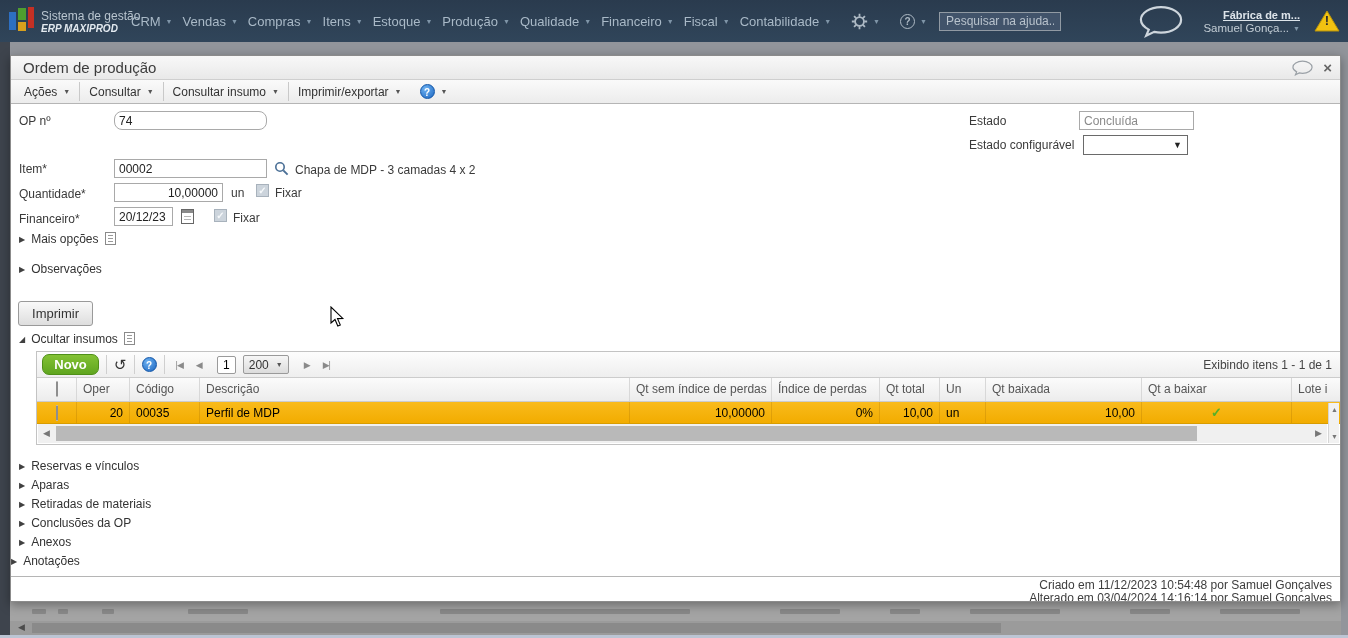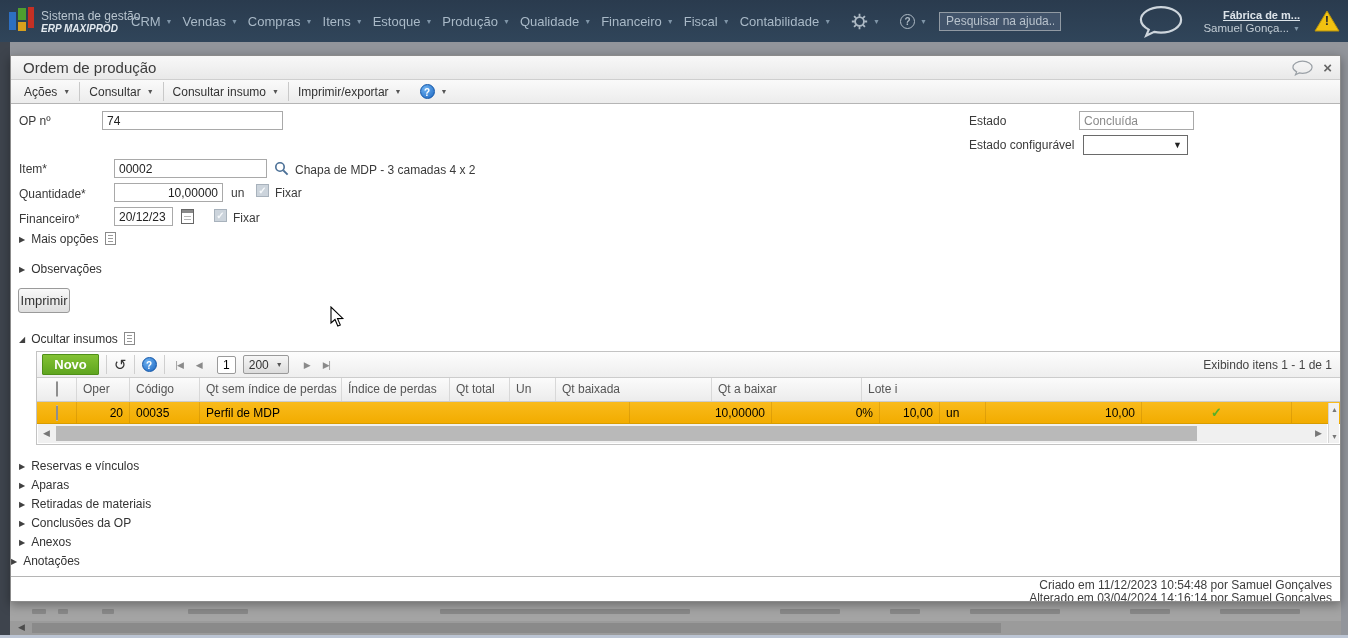--- a/index.html
+++ b/index.html
@@ -81,21 +81,21 @@
   .disclosure { position:absolute; font-size:12px; color:#333; cursor:pointer; white-space:nowrap; }
   .disclosure .tri { font-size:8px; color:#404040; margin-right:6px; vertical-align:1px; }
   .btn { position:absolute; background:linear-gradient(#f9f9f9,#dedede); border:1px solid #9a9a9a;
     border-radius:3px; font-size:13px; color:#333; cursor:pointer; font-family:"Liberation Sans",sans-serif; }
 
   
   .grid { position:absolute; left:25px; top:247px; width:1305px; height:94px; border:1px solid #c3c3c3; background:#fff; }
   .grid-toolbar { height:26px; background:linear-gradient(#fdfdfd,#eeeeee); border-bottom:1px solid #cccccc;
     display:flex; align-items:center; padding:0 8px 0 5px; gap:7px; }
   .novo-btn { width:57px; height:21px; background:linear-gradient(#83c234,#5fa51f); border:1px solid #4f8f18;
-    border-radius:1px; color:#fff; font-weight:bold; font-size:13px; cursor:pointer; font-family:"Liberation Sans",sans-serif; }
+    border-radius:7px; color:#fff; font-weight:bold; font-size:13px; cursor:pointer; font-family:"Liberation Sans",sans-serif; }
   .gsep { width:1px; align-self:stretch; margin:3px 0; background:#cfcfcf; }
   .refresh { font-size:15px; color:#333; cursor:pointer; transform:scaleX(-1); display:inline-block; }
   .pg-btn { font-size:9px; color:#8a8a8a; cursor:pointer; letter-spacing:-1px; }
   .pg-input { width:19px; height:18px; border:1px solid #9a9a9a; text-align:center; font-size:12px;
     font-family:"Liberation Sans",sans-serif; border-radius:2px; }
   .pg-size { width:46px; height:19px; background:linear-gradient(#f6f6f6,#dcdcdc); border:1px solid #9a9a9a;
     border-radius:2px; font-size:12px; color:#333; display:flex; align-items:center; padding:0 5px; gap:7px; cursor:pointer; }
   .grid-status { margin-left:auto; font-size:12px; color:#444; }
   .grid-header { display:flex; height:24px; background:linear-gradient(#fbfbfb,#ececec); border-bottom:1px solid #cccccc;
     font-size:12px; color:#555; }
@@ -272,21 +272,21 @@
         </span>
       <span class="tb-item">
           <span class="help-badge">?</span>
           <span class="tb-caret">▼</span>
         </span>
     </div>
 
     <div class="modal-body">
 
       <span class="flabel" style="left:8px;top:10px;">OP nº</span>
-      <input class="finput" style="left: 91px; top: 7px; width: 181px;" value="74">
+      <input class="finput" style="left: 103px; top: 7px; width: 153px; border-radius: 8px;" value="74">
 
       <span class="flabel" style="left:958px;top:10px;">Estado</span>
       <input class="finput readonly" style="left: 1068px; top: 7px; width: 115px;" readonly="" value="Concluída">
 
       <span class="flabel" style="left:958px;top:34px;">Estado configurável</span>
       <div class="fselect" style="left:1072px;top:31px;width:105px;">
           <span class="sel-caret">▼</span>
         </div>
 
       <span class="flabel" style="left:8px;top:58px;">Item*</span>
@@ -308,21 +308,21 @@
       <span class="flabel" style="left:8px;top:108px;">Financeiro*</span>
       <input class="finput" style="left: 103px; top: 103px; width: 59px;" value="20/12/23">
       <span class="cal" style="left:170px;top:105px;"></span>
       <span class="chk" style="left:203px;top:105px;">✓</span>
       <span class="flabel" style="left:222px;top:107px;">Fixar</span>
 
       <span class="disclosure" style="left:8px;top:128px;"><span class="tri">▶</span><span>Mais opções</span><span class="doc"></span></span>
 
       <span class="disclosure" style="left:8px;top:158px;"><span class="tri">▶</span><span>Observações</span></span>
 
-      <button class="btn" style="left:7px;top:184px;width:52px;height:25px;">Imprimir</button>
+      <button class="btn" style="left:7px;top:197px;width:75px;height:25px;">Imprimir</button>
 
       <span class="disclosure" style="left:8px;top:228px;"><span class="tri">◢</span><span>Ocultar insumos</span><span class="doc"></span></span>
 
       <div class="grid">
         <div class="grid-toolbar">
           <button class="novo-btn">Novo</button>
           <span class="gsep"></span>
           <span class="refresh">↻</span>
           <span class="gsep"></span>
           <span class="help-badge" style="cursor:pointer;">?</span>
@@ -335,20 +335,21 @@
               <span class="tb-caret">▼</span>
             </div>
           <span class="pg-btn" style="margin-left:8px;">▶</span>
           <span class="pg-btn" style="margin-left:6px;">▶|</span>
           <span class="grid-status">Exibindo itens 1 - 1 de 1</span>
         </div>
         <div class="grid-header">
           <div class="gh-cell c0 ctr"><span class="gcheck" style="margin-top:1px;"></span></div>
           <div class="gh-cell c1">Oper</div>
           <div class="gh-cell c2">Código</div>
+          <div class="gh-cell c3">Descrição</div>
           <div class="gh-cell c4">Qt sem índice de perdas</div>
           <div class="gh-cell c5">Índice de perdas</div>
           <div class="gh-cell c6">Qt total</div>
           <div class="gh-cell c7">Un</div>
           <div class="gh-cell c8">Qt baixada</div>
           <div class="gh-cell c9">Qt a baixar</div>
           <div class="gh-cell c10">Lote i</div>
         </div>
         <div class="grid-row">
           <div class="gr-cell c0 ctr"><span class="gcheck" style="margin-top:1px;"></span></div>

